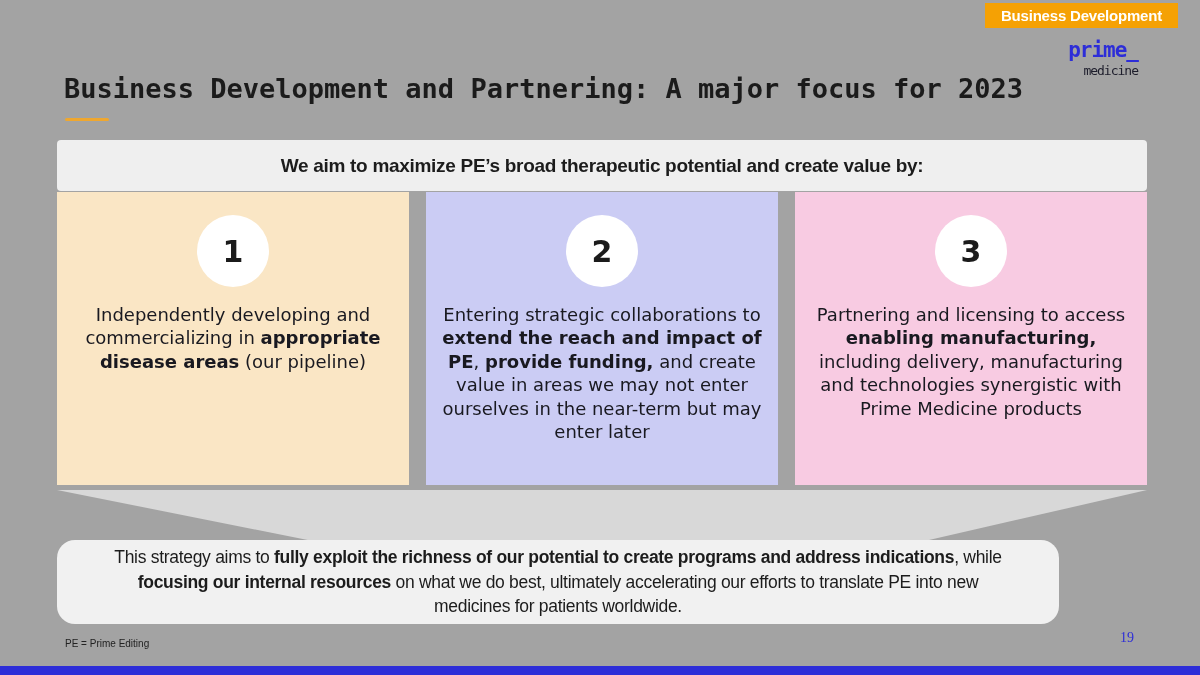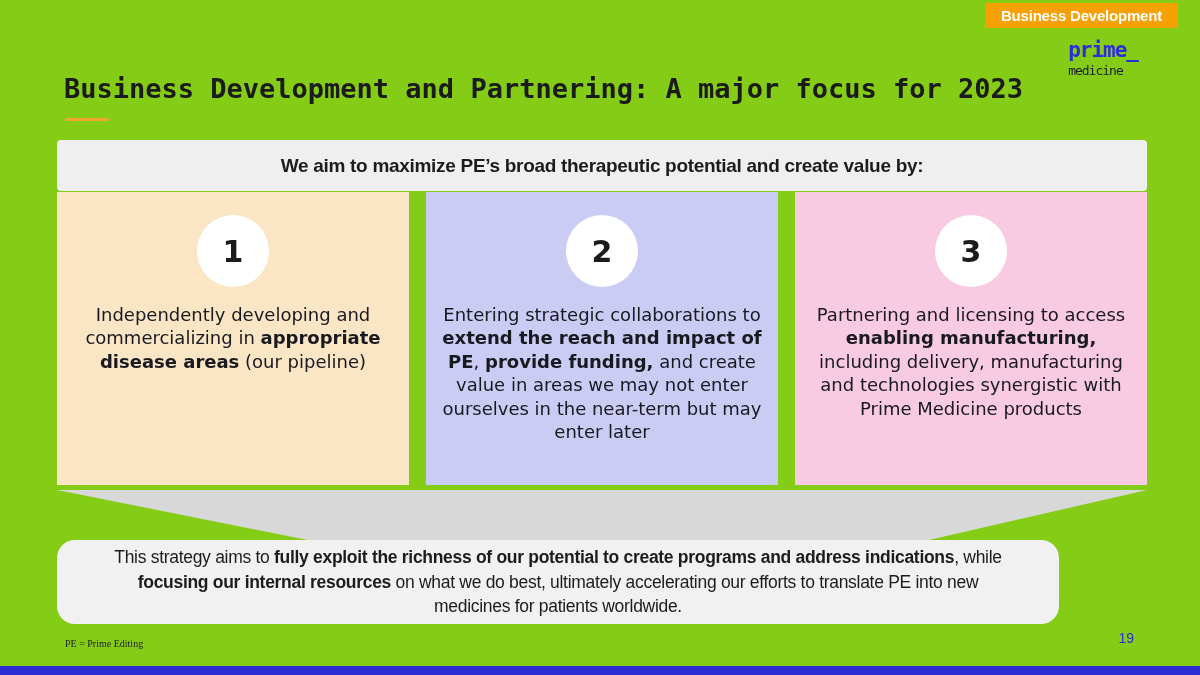--- a/index.html
+++ b/index.html
@@ -1,27 +1,27 @@
 <!DOCTYPE html>
 <html><head>
 <meta charset="utf-8">
 <style>
   * { margin:0; padding:0; box-sizing:border-box; }
   html,body { background:#ffffff; }
   #slide {
-    position:relative; width:1200px; height:675px; background:#84cc16;
+    position:relative; width:1200px; height:675px; background:#a3a3a3;
     overflow:hidden; font-family:"DejaVu Sans", sans-serif;
   }
   .badge {
     position:absolute; top:3px; right:22px; height:25px;
     background:#F5A104; color:#ffffff; display:flex; align-items:center;
     padding:0 16px; font-family:"Liberation Sans", sans-serif;
     font-weight:700; font-size:15px; letter-spacing:-0.2px;
   }
-  .logo { position:absolute; top:40px; right:62px; text-align:left;
+  .logo { position:absolute; top:40px; right:62px; text-align:right;
     font-family:"DejaVu Sans Mono", monospace; line-height:1; }
   .logo-name { font-size:21px; font-weight:700; color:#2D2DD8; letter-spacing:-1px; }
   .logo-sub  { font-size:13px; color:#1d1d2b; margin-top:3px; letter-spacing:-1px; }
   .title {
     position:absolute; left:64px; top:73px; white-space:nowrap;
     font-family:"DejaVu Sans Mono", monospace; font-size:27px; color:#1b1b1b;
   }
   .title-underline { position:absolute; left:65px; top:118px; width:44px; height:3px;
     background:#EFA72F; border-radius:2px; }
   .banner {
@@ -49,23 +49,23 @@
   .summary {
     position:absolute; left:57px; top:540px; width:1002px; height:84px;
     background:#F1F1F1; border-radius:18px; display:flex; align-items:center;
     justify-content:center; padding:0 46px;
   }
   .summary-text {
     font-family:"Liberation Sans", sans-serif; font-size:17.5px;
     letter-spacing:-0.3px; line-height:1.4; color:#1c1c1c; text-align:center;
   }
   .footnote { position:absolute; left:65px; top:638px; font-size:10px; color:#222222;
-    font-family:Liberation Serif, serif; }
+    font-family:Liberation Sans, sans-serif; }
   .page-number { position:absolute; right:66px; top:630px;
-    font-family:Liberation Sans, sans-serif; font-size:14px; color:#2D2DD8;text-align:center; }
+    font-family:Liberation Serif, serif; font-size:14px; color:#2D2DD8;text-align:center; }
   .bottom-bar { position:absolute; left:0; bottom:0; width:1200px; height:9px;
     background:#2D2DD8; }
   b, .seg-b { font-weight:700; }
 </style>
 </head>
 <body>
 
 <div id="slide">
 
   <div class="badge">

